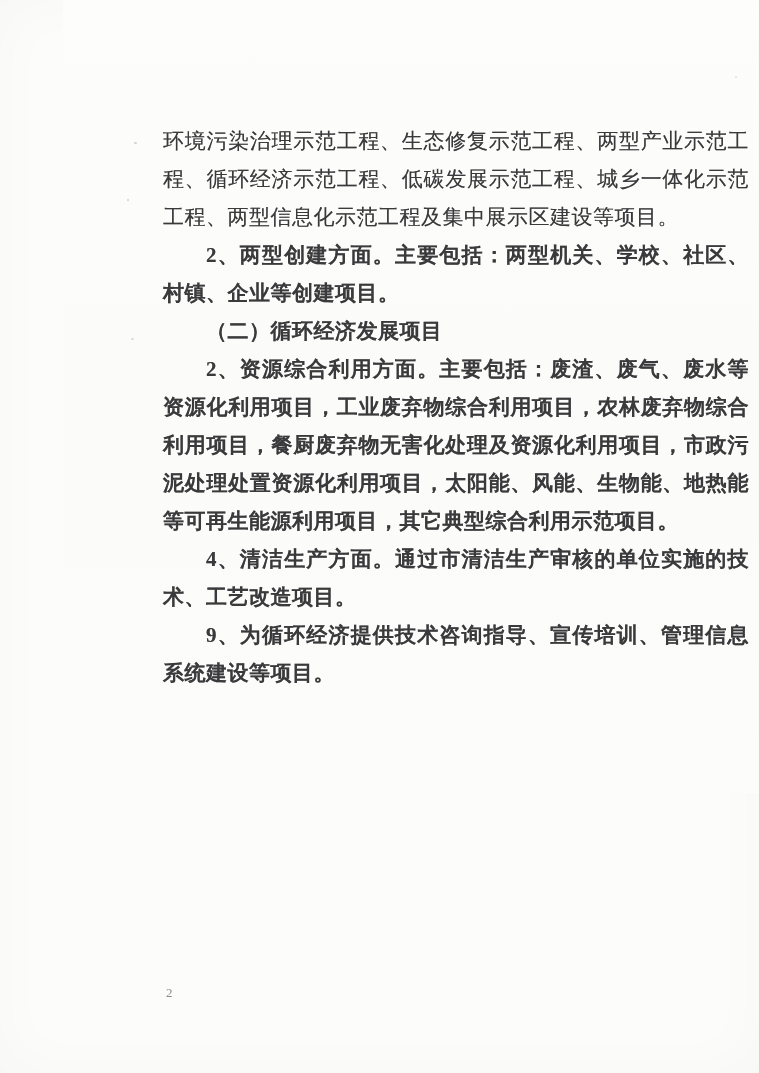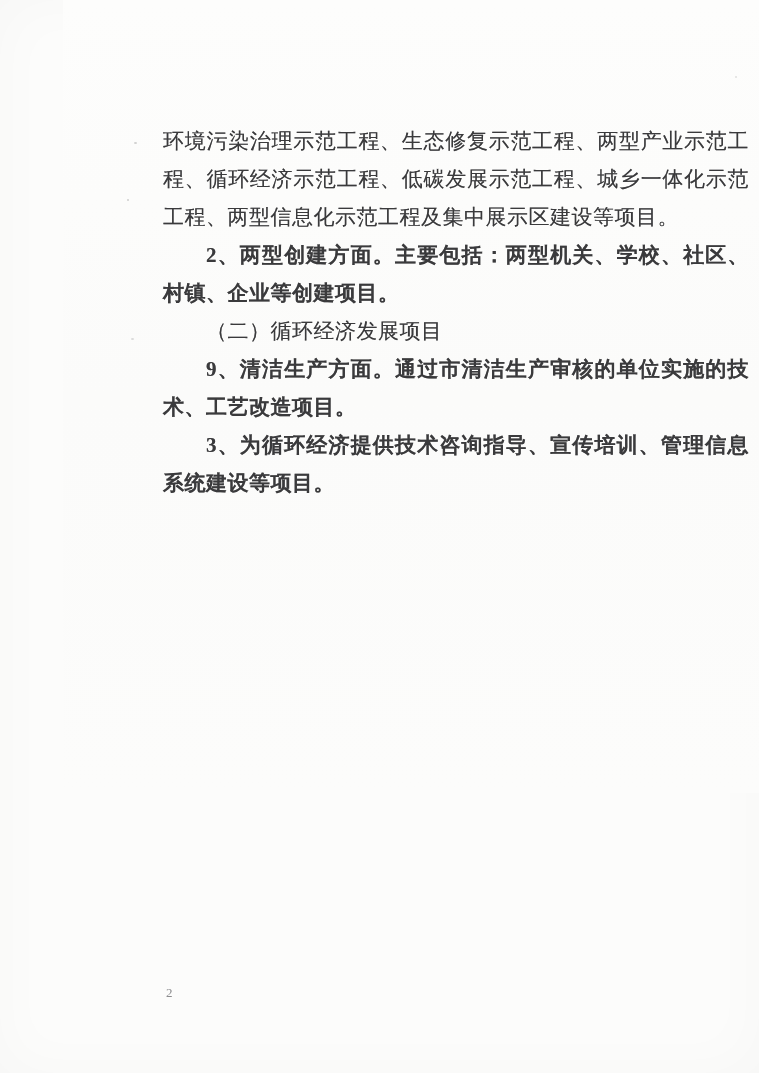--- a/index.html
+++ b/index.html
@@ -37,21 +37,21 @@
     text-align-last: left;
     letter-spacing: 0.5px;
     text-shadow: 0 0 0.6px rgba(58,58,60,0.55); 
   }
   .para.indent {
     text-indent: 43px;
     font-weight: bold;
   }
   .para.heading {
     
-    font-weight: normal;
+    font-weight: bold;
   }
   .page-number {
     position: absolute;
     left: 103px;
     top: 985px;
     font-size: 13px;
     color: #8b8b8d;
     font-family: "Liberation Serif", "DejaVu Serif", serif;
   }
   
@@ -73,18 +73,19 @@
   <span class="speck s1"></span>
   <span class="speck s2"></span>
   <span class="speck s3"></span>
   <span class="speck s4"></span>
 
   <div class="doc-body">
 
   <p class="para">环境污染治理示范工程、生态修复示范工程、两型产业示范工程、循环经济示范工程、低碳发展示范工程、城乡一体化示范工程、两型信息化示范工程及集中展示区建设等项目。</p>
       <p class="para indent">2、两型创建方面。主要包括：两型机关、学校、社区、村镇、企业等创建项目。</p>
       <p class="para indent heading">（二）循环经济发展项目</p>
-      <p class="para indent">9、清洁生产方面。通过市清洁生产审核的单位实施的技术、工艺改造项目。</p>
-      <p class="para indent">3、为循环经济提供技术咨询指导、宣传培训、管理信息系统建设等项目。</p>
+      <p class="para indent">2、资源综合利用方面。主要包括：废渣、废气、废水等资源化利用项目，工业废弃物综合利用项目，农林废弃物综合利用项目，餐厨废弃物无害化处理及资源化利用项目，市政污泥处理处置资源化利用项目，太阳能、风能、生物能、地热能等可再生能源利用项目，其它典型综合利用示范项目。</p>
+      <p class="para indent">4、清洁生产方面。通过市清洁生产审核的单位实施的技术、工艺改造项目。</p>
+      <p class="para indent">9、为循环经济提供技术咨询指导、宣传培训、管理信息系统建设等项目。</p>
     </div>
 
   <div class="page-number">2</div>
 </div>
 
 </body></html>

